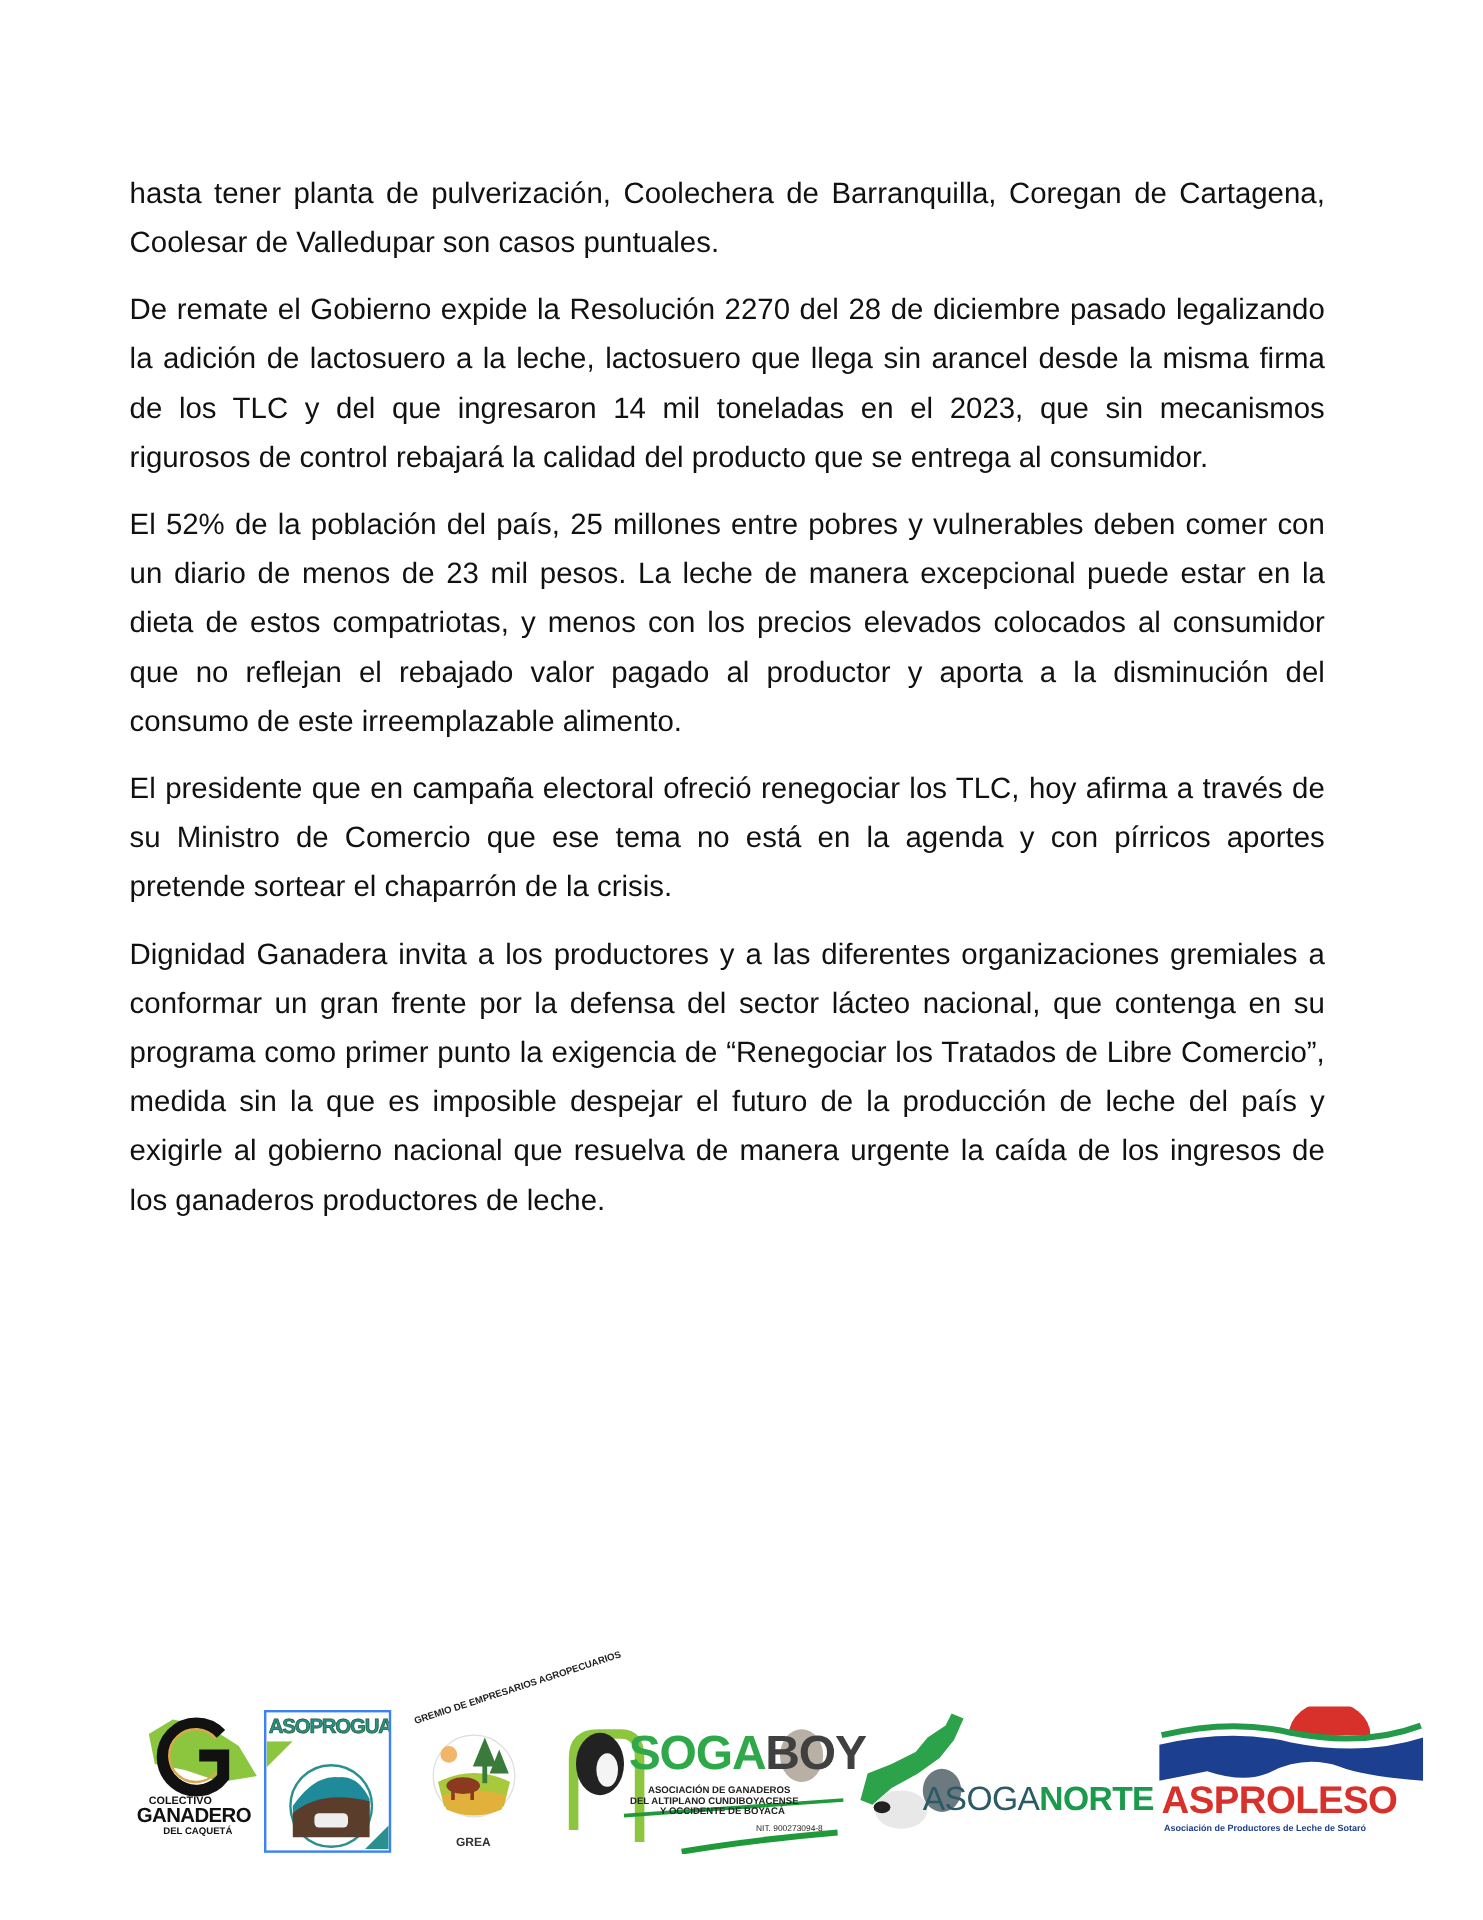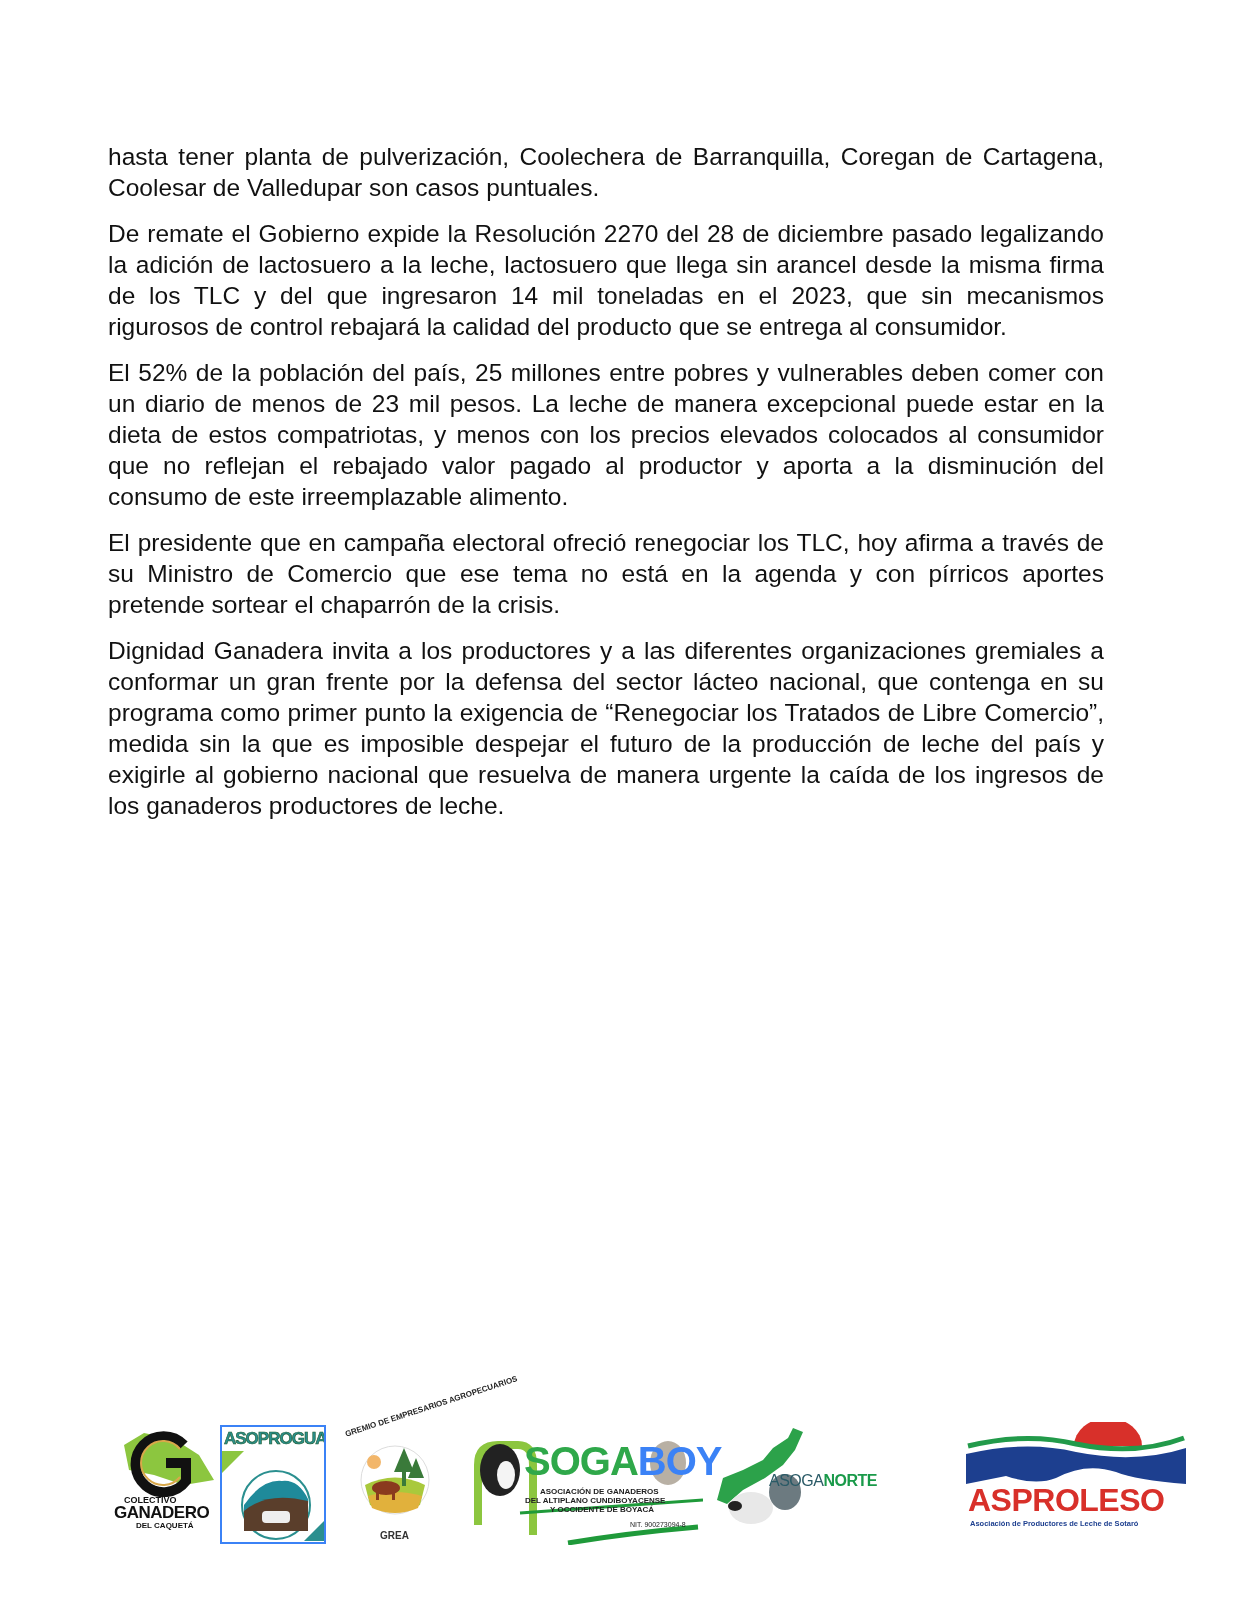--- a/index.html
+++ b/index.html
@@ -1,21 +1,21 @@
 <!DOCTYPE html>
 <html><head>
 <meta charset="utf-8">
 <style>
   html, body { margin: 0; padding: 0; background: #ffffff; }
   body { width: 1236px; height: 1600px; position: relative; overflow: hidden; }
   .page { position: absolute; left: 0; top: 0; width: 1236px; height: 1600px; background: #fff; }
   .body-text {
     position: absolute; left: 108px; top: 141px; width: 996px;
     font-family: "Liberation Sans", sans-serif;
-    font-size: 24.5px; line-height: 31px; color: #111;
+    font-size: 24.5px; line-height: 41px; color: #111;
   }
   .body-text p { margin: 0 0 15px 0; text-align: justify; }
   .body-text p.sig { text-align: left; }
   .logos { position: absolute; left: 0; top: 1420px; width: 1236px; height: 130px; }
   .logo { position: absolute; }
   .lt { font-family: "Liberation Sans", sans-serif; position: absolute; white-space: nowrap; }
 </style>
 </head>
 <body>
 
@@ -75,36 +75,36 @@
     <div class="logo" style="left:458px;top:5px;width:245px;height:120px;">
       <svg width="245" height="120" viewBox="0 0 245 120" style="position:absolute;left:0;top:0;">
         <path d="M20 100 L20 40 Q20 20 40 20 L60 20 Q75 20 75 40 L75 110" stroke="#8cc63f" stroke-width="8" fill="none"></path>
         <ellipse cx="42" cy="45" rx="20" ry="26" fill="#222"></ellipse>
         <ellipse cx="48" cy="50" rx="9" ry="14" fill="#f4f4f4"></ellipse>
         <ellipse cx="210" cy="38" rx="18" ry="22" fill="#b8b0a4"></ellipse>
         <line x1="62" y1="88" x2="245" y2="75" stroke="#1f9a3a" stroke-width="3"></line>
         <path d="M110 118 Q170 108 240 102" stroke="#1f9a3a" stroke-width="5" fill="none"></path>
       </svg>
       <div class="lt" style="left:66px;top:14px;font-size:40px;font-weight:bold;color:#2fa84a;letter-spacing:-1px;">
-        <span>SOGA</span><span style="color:#3b82f6;">BOY</span>
+        <span>SOGA</span><span style="color:#404040;">BOY</span>
       </div>
       <div class="lt" style="left:82px;top:62px;font-size:8px;font-weight:bold;color:#222;">ASOCIACIÓN DE GANADEROS</div>
       <div class="lt" style="left:67px;top:71px;font-size:8px;font-weight:bold;color:#222;">DEL ALTIPLANO CUNDIBOYACENSE</div>
       <div class="lt" style="left:92px;top:80px;font-size:8px;font-weight:bold;color:#222;">Y OCCIDENTE DE BOYACÁ</div>
       <div class="lt" style="left:172px;top:96px;font-size:7px;color:#222;">NIT. 900273094-8</div>
     </div>
 
     <div class="logo" style="left:703px;top:0;width:240px;height:115px;">
       <svg width="240" height="110" viewBox="0 0 240 110" style="position:absolute;left:0;top:0;">
         <path d="M14 80 L20 58 L40 50 L60 40 L70 28 L85 18 L90 8 L100 12 L92 30 L80 45 L62 58 L40 70 L24 84 Z" fill="#2ca24a"></path>
         <ellipse cx="48" cy="88" rx="22" ry="16" fill="#e8e8e8"></ellipse>
         <ellipse cx="32" cy="86" rx="7" ry="5" fill="#222"></ellipse>
         <ellipse cx="82" cy="72" rx="16" ry="18" fill="#6c7a80"></ellipse>
       </svg>
-      <div class="lt" style="left:66px;top:52px;font-size:16px;color:#2a5a66;letter-spacing:-0.5px;">
+      <div class="lt" style="left:66px;top:63px;font-size:28px;color:#2a5a66;letter-spacing:-0.5px;">
         <span>ASOGA</span><span style="color:#1a9a4a;font-weight:bold;">NORTE</span>
       </div>
     </div>
 
     <div class="logo" style="left:966px;top:2px;width:220px;height:110px;">
       <svg width="220" height="70" viewBox="0 0 220 70" style="position:absolute;left:0;top:0;">
         <path d="M108 24 A34 28 0 0 1 176 24 Z" fill="#d8302a"></path>
         <path d="M2 24 Q60 10 110 22 Q170 34 218 16" stroke="#229a4a" stroke-width="5" fill="none"></path>
         <path d="M0 32 Q60 18 110 30 Q170 42 220 26 L220 62 Q170 58 150 50 Q120 40 90 56 Q70 64 40 54 L0 62 Z" fill="#1d3f8f"></path>
       </svg>

